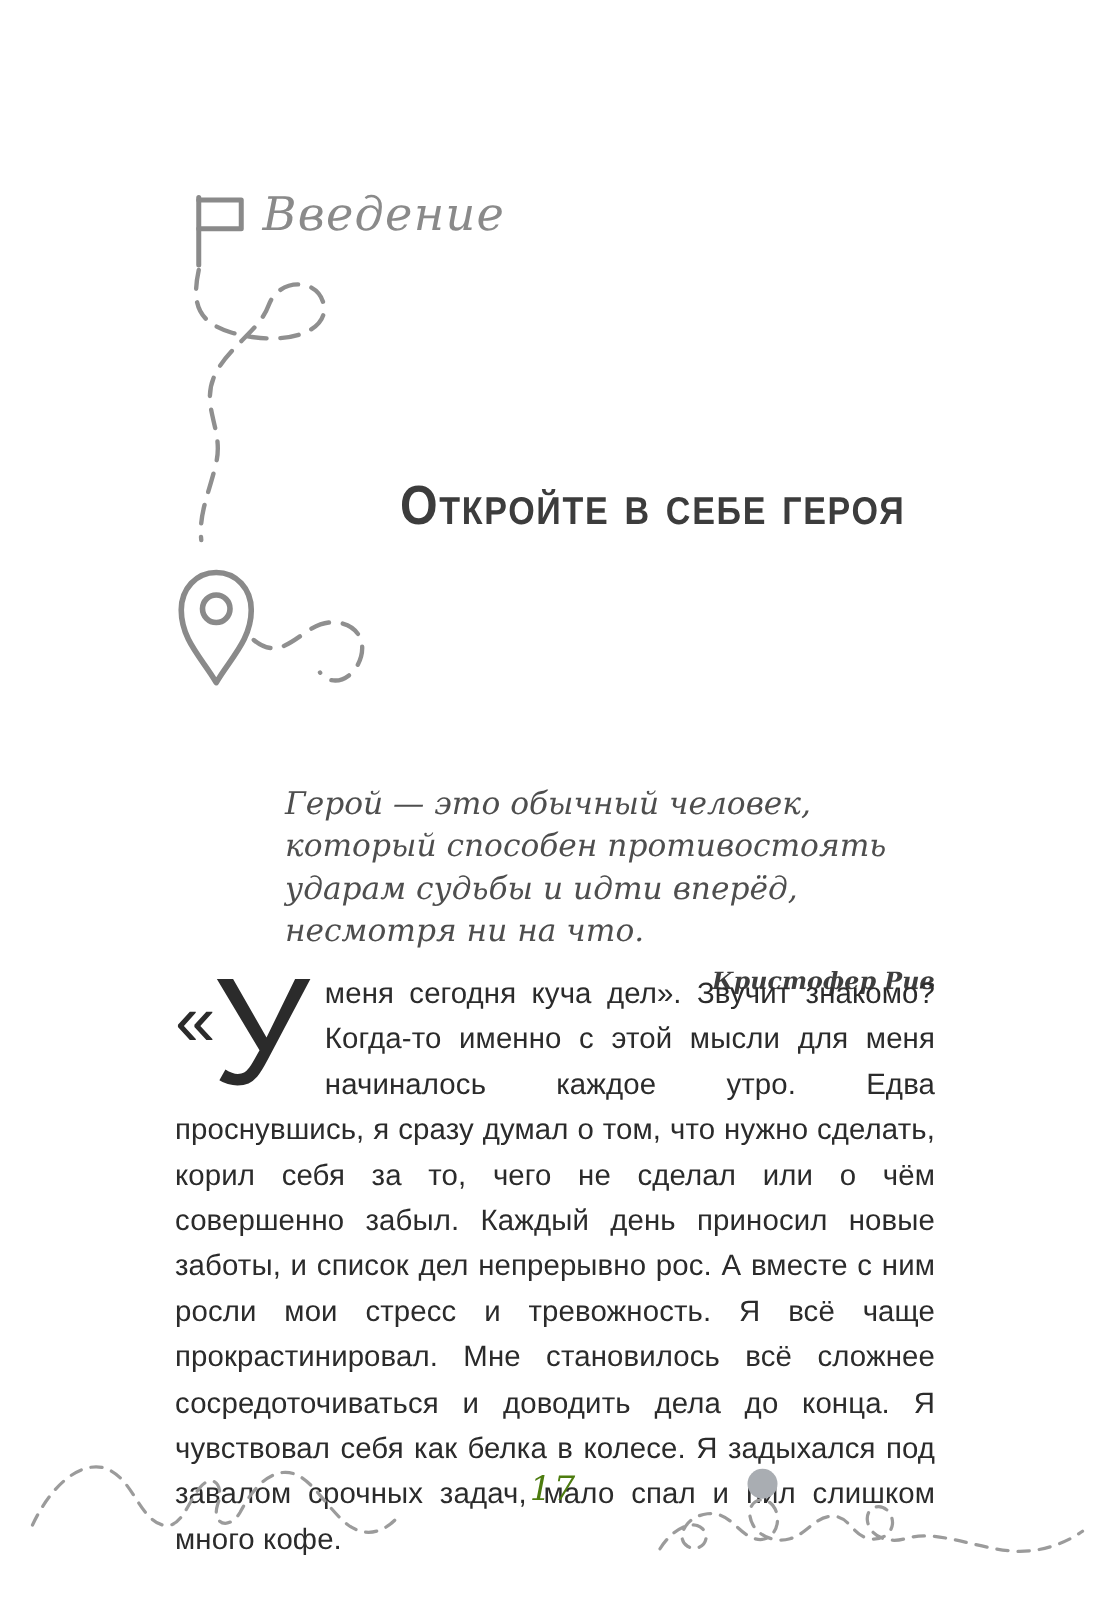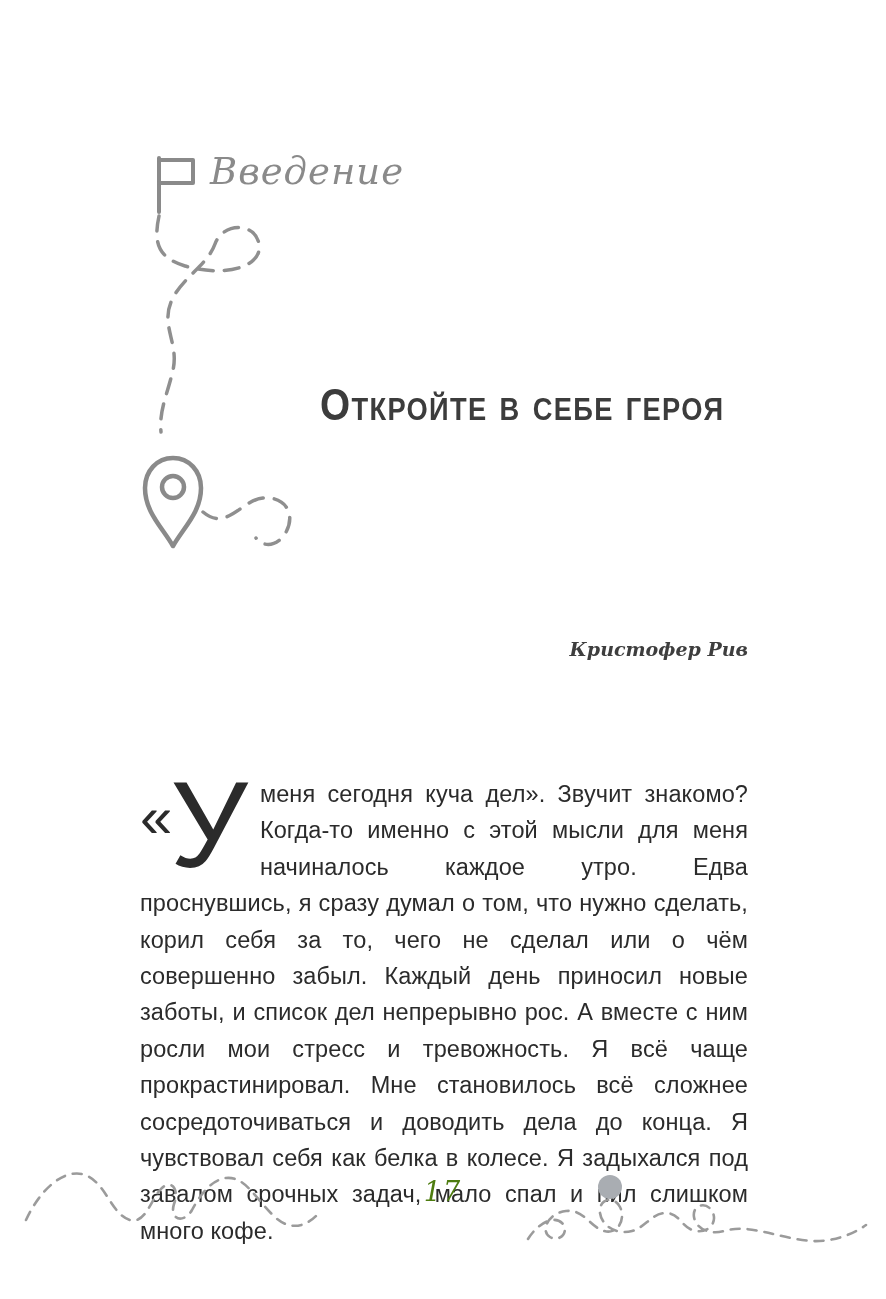--- a/index.html
+++ b/index.html
@@ -113,20 +113,21 @@
       <circle cx="58" cy="339" r="11"></circle>
     </g>
     <path d="M88,364 C112,384 126,352 148,350 C170,348 182,366 170,386 C162,398 148,400 141,390" stroke="#8f8f8f" stroke-width="3.5" stroke-dasharray="15 11" stroke-linecap="round"></path>
   </svg>
 
   <div class="header-label">Введение</div>
 
   <h1 class="chapter-title">Откройте в себе героя</h1>
 
   <div class="epigraph">
+    <div>Герой — это обычный человек, который способен противостоять ударам судьбы и идти вперёд, несмотря ни на что.</div>
     <div class="epigraph-author">Кристофер Рив</div>
   </div>
 
   <div class="body-text">
     <span class="dropcap">
         <span class="dc-quote">«</span>
         <span class="dc-letter">У</span>
       </span><span> меня сегодня куча дел». Звучит знакомо? Когда-то именно с этой мысли для меня начиналось каждое утро. Едва проснувшись, я сразу думал о том, что нужно сделать, корил себя за то, чего не сделал или о чём совершенно забыл. Каждый день приносил новые заботы, и список дел непрерывно рос. А вместе с ним росли мои стресс и тревожность. Я всё чаще прокрастинировал. Мне становилось всё сложнее сосредоточиваться и доводить дела до конца. Я чувствовал себя как белка в колесе. Я задыхался под завалом срочных задач, мало спал и пил слишком много кофе.</span>
   </div>
 

